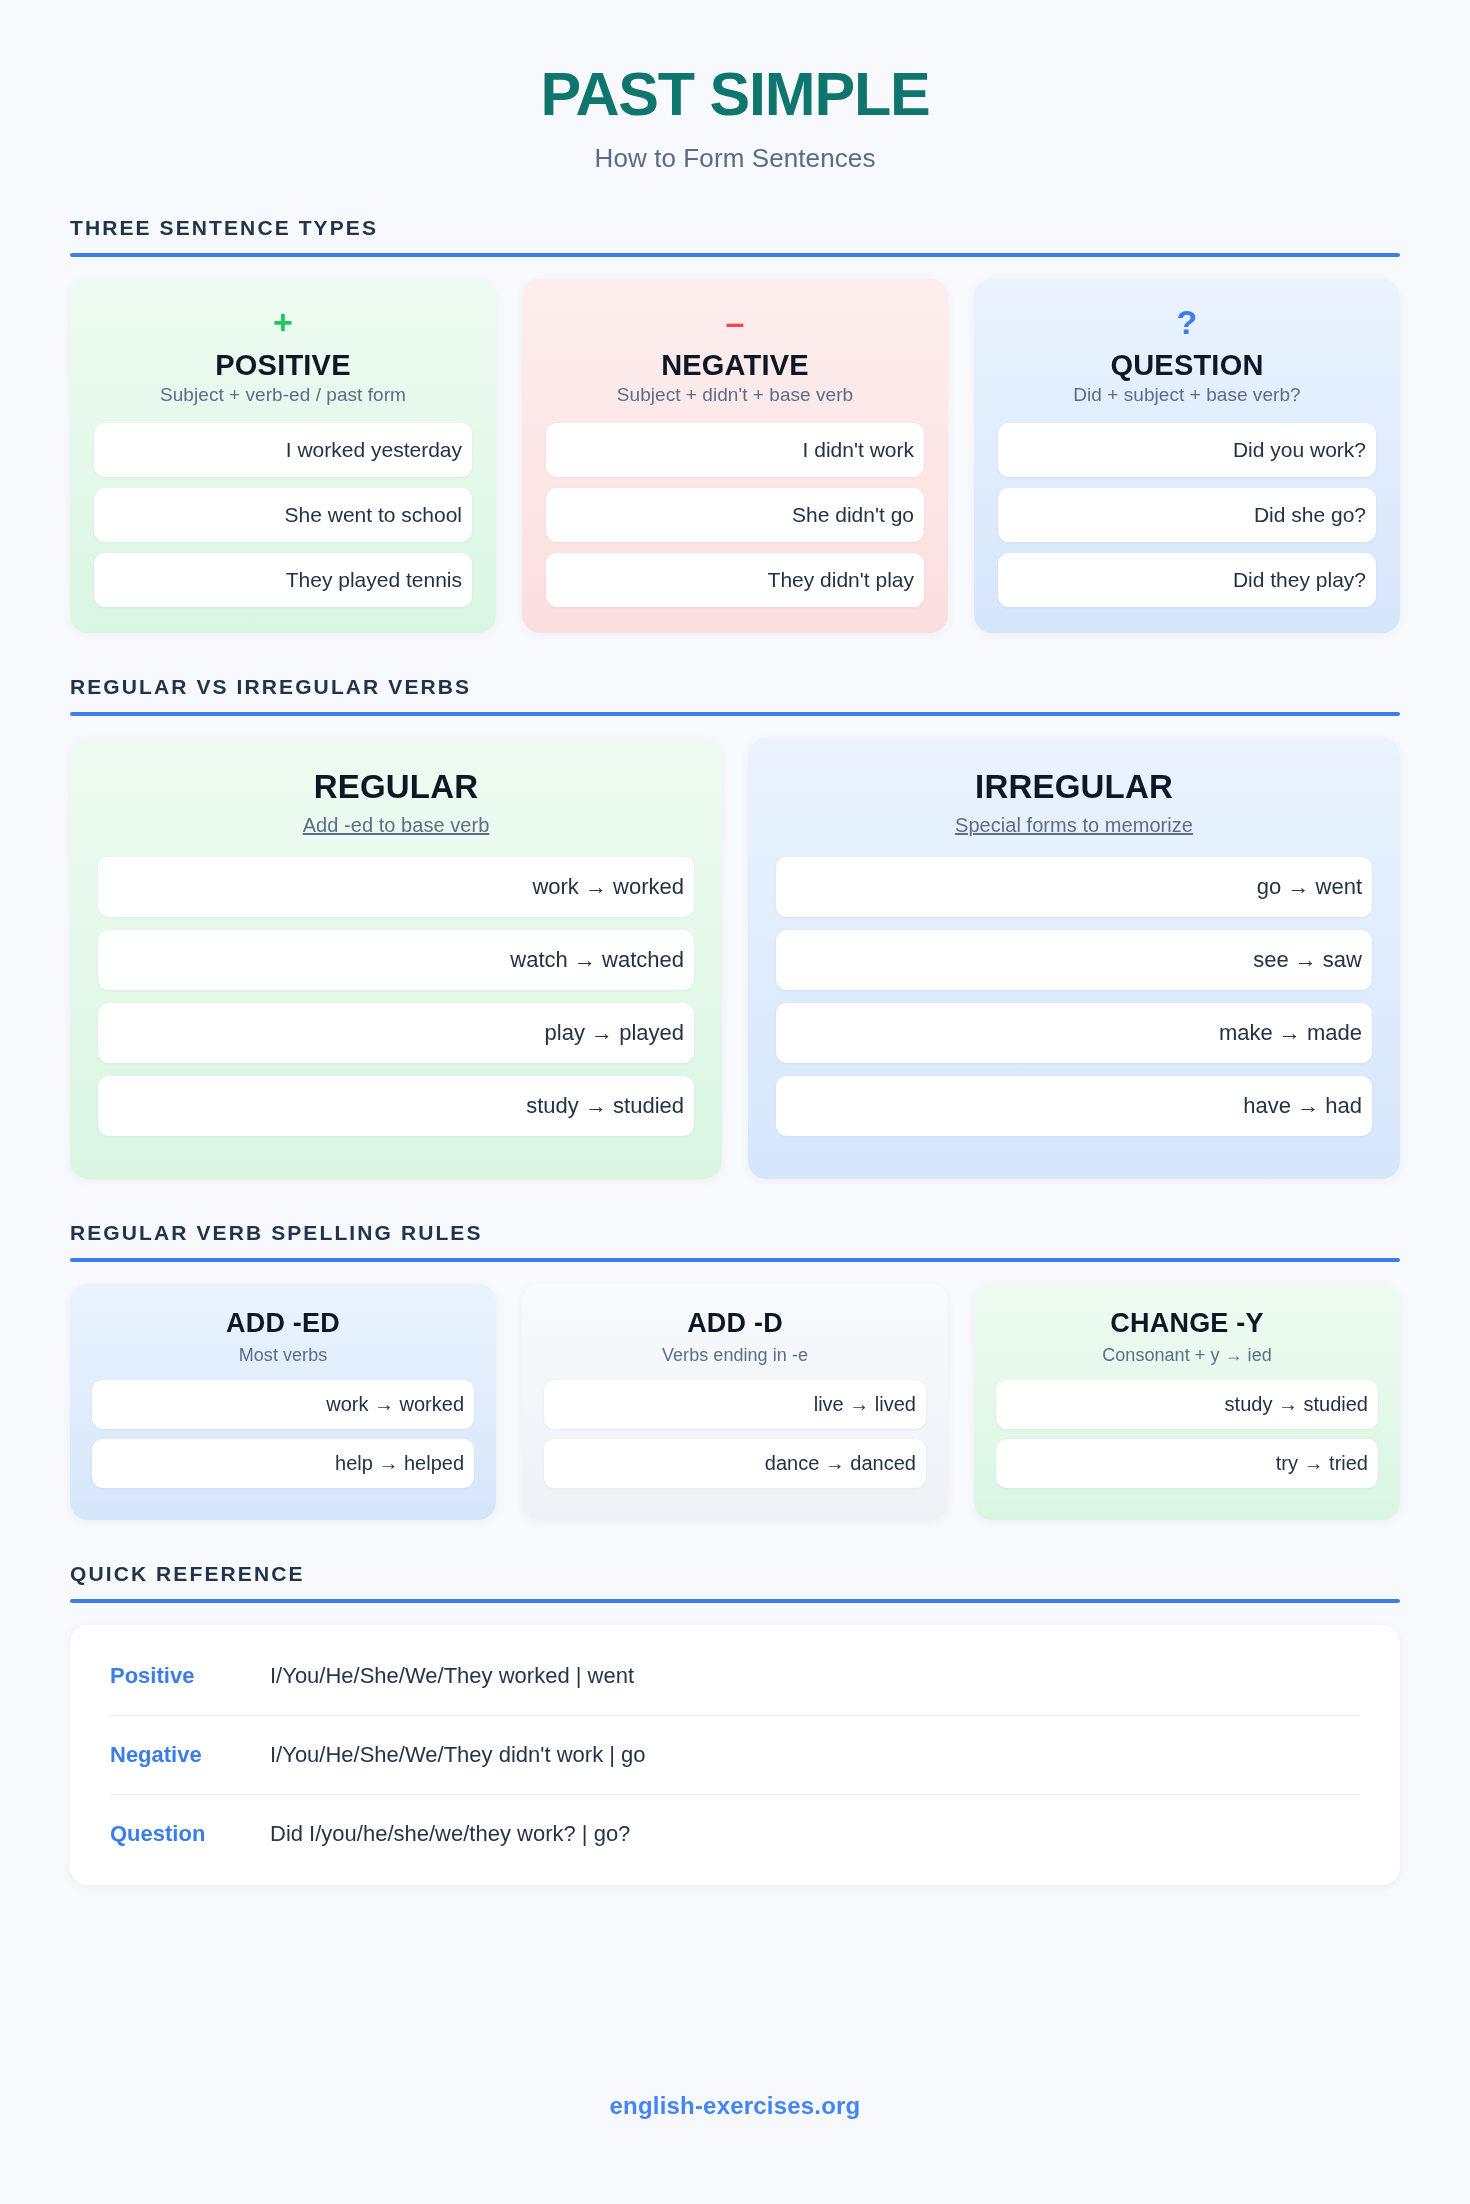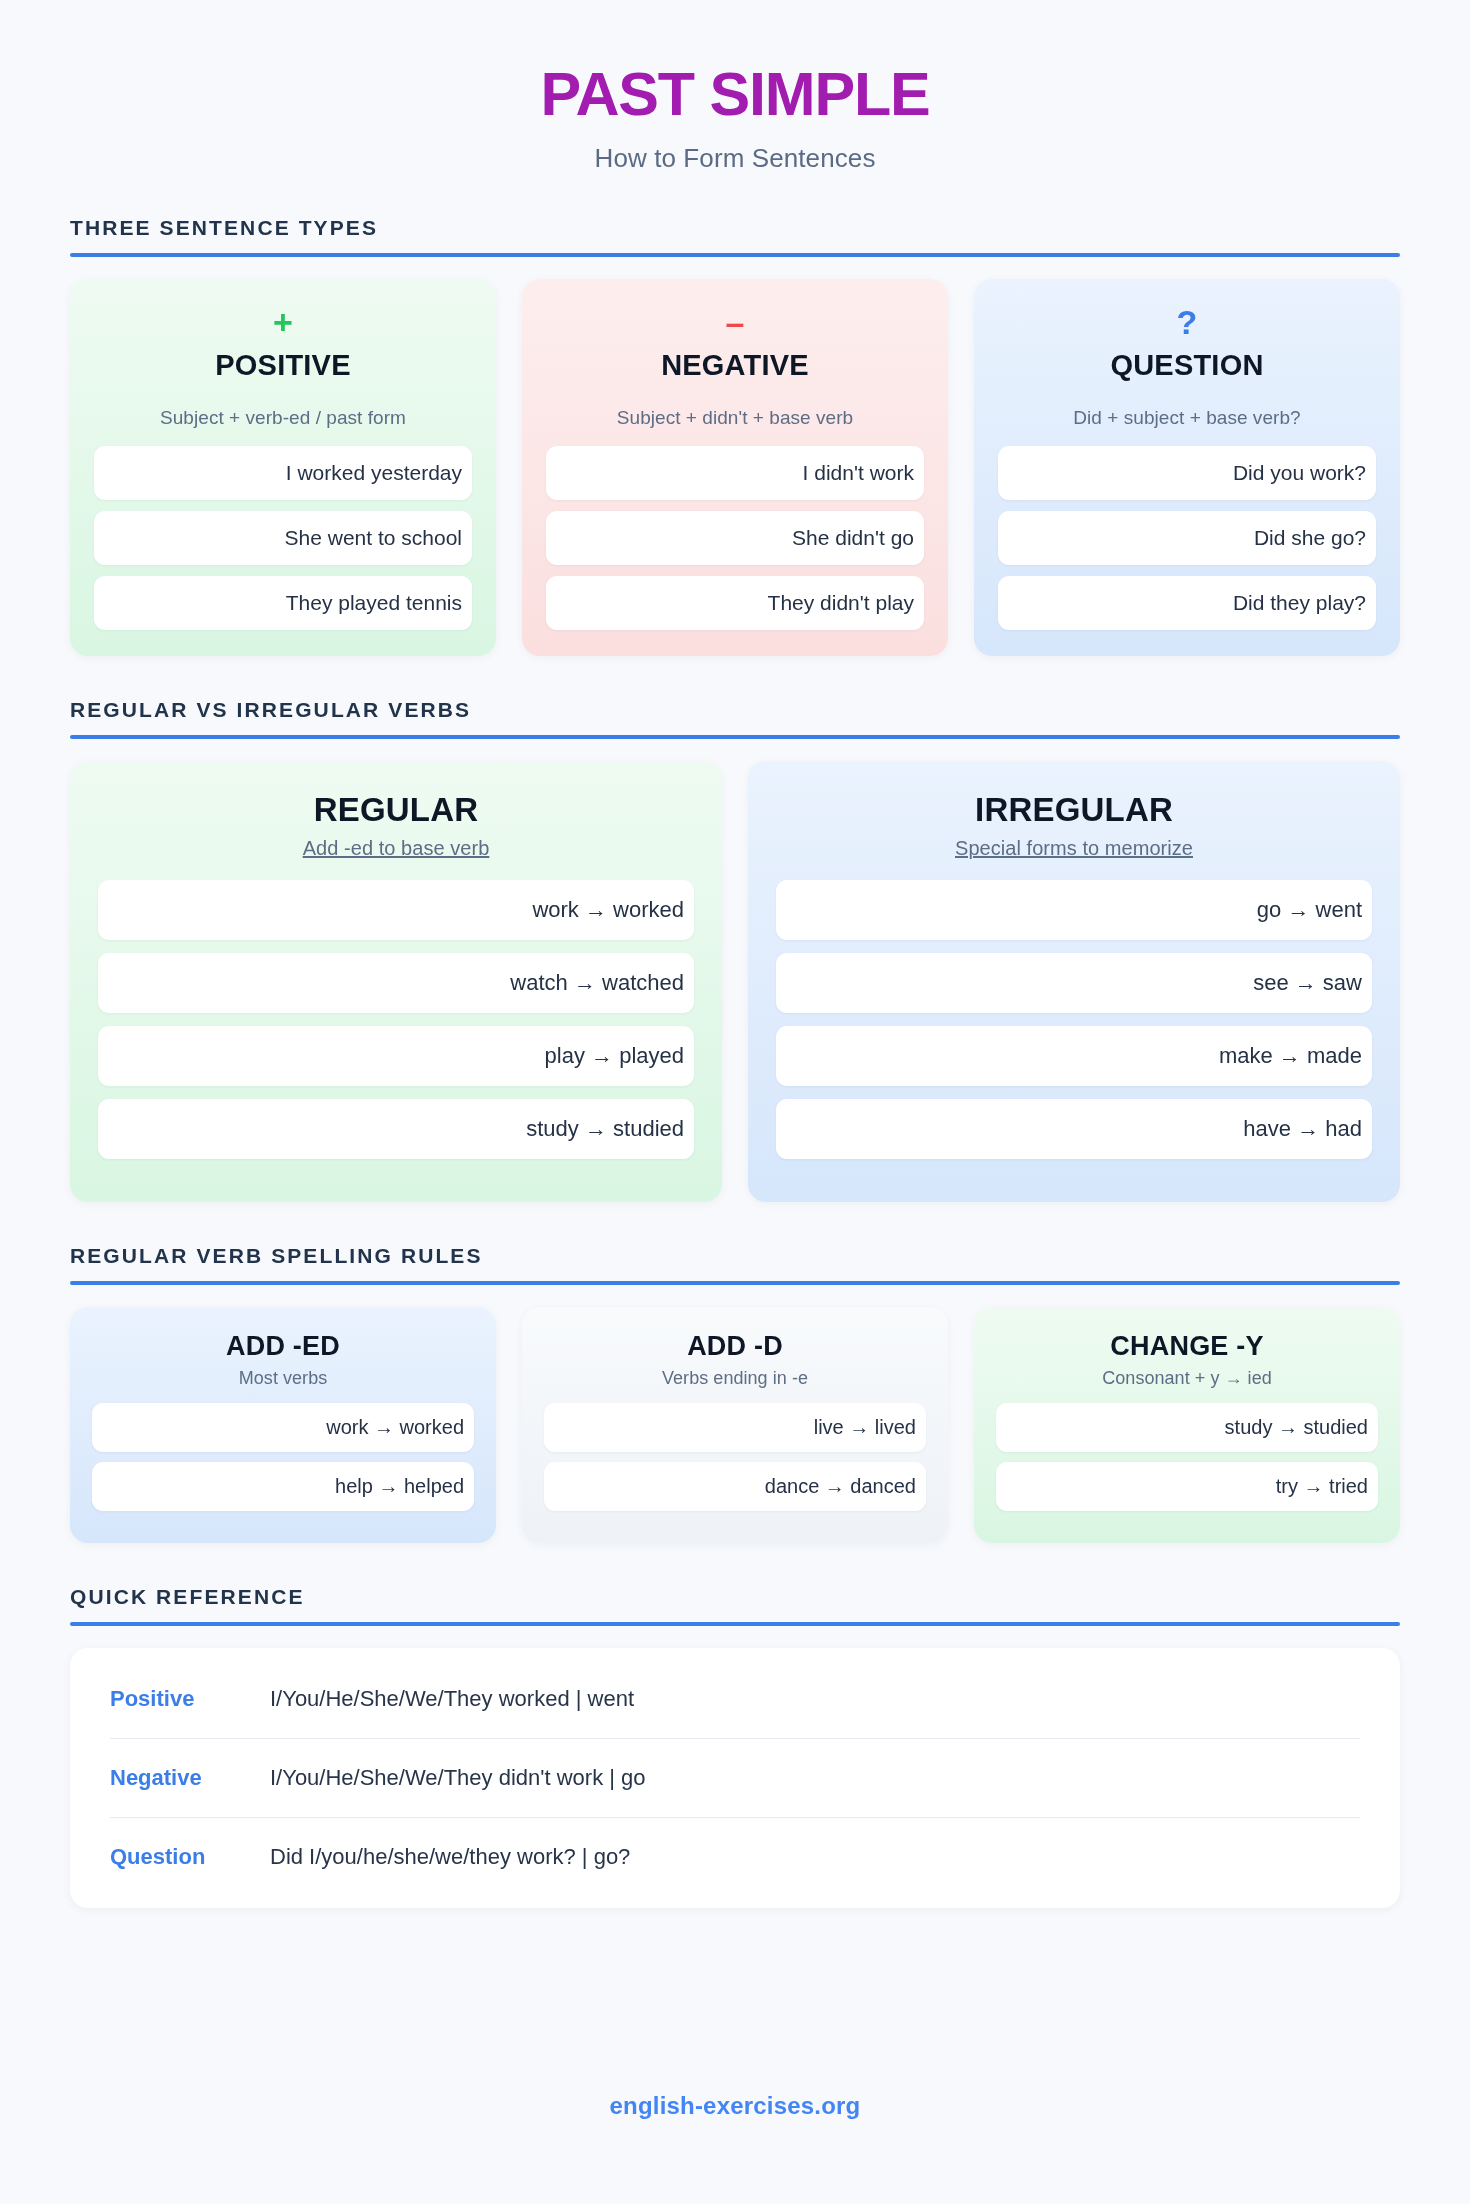--- a/index.html
+++ b/index.html
@@ -19,21 +19,21 @@
     position: relative;
   }
 
   
   .header { text-align: center; padding-top: 14px; }
 
   .main-title {
     font-size: 61px;
     font-weight: 700;
     letter-spacing: -1.2px;
-    color: #a21caf;
+    color: #0f766e;
     line-height: 1.06;
   }
 
   .subtitle {
     margin-top: 16px;
     font-size: 26px;
     font-weight: 400;
     color: #5c6b85;
     letter-spacing: 0.1px;
   }
@@ -91,21 +91,21 @@
     font-weight: 700;
     color: #0e1726;
     letter-spacing: 0.2px;
     line-height: 1.15;
   }
 
   .card-formula {
     text-align: center;
     font-size: 19px;
     color: #5d6d85;
-    margin-top: 25px;
+    margin-top: 2px;
     margin-bottom: 17px;
     letter-spacing: 0.05px;
   }
 
   .example {
     background: #ffffff;
     border-radius: 11px;
     text-align: right;
     font-size: 21px;
     color: #253246;

